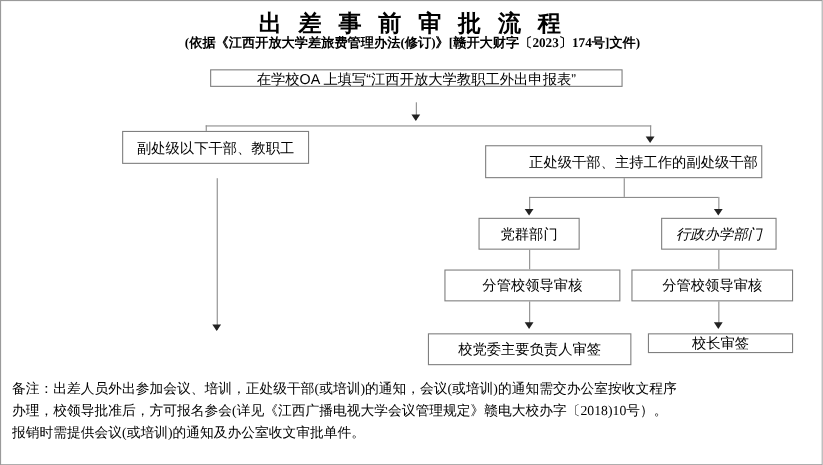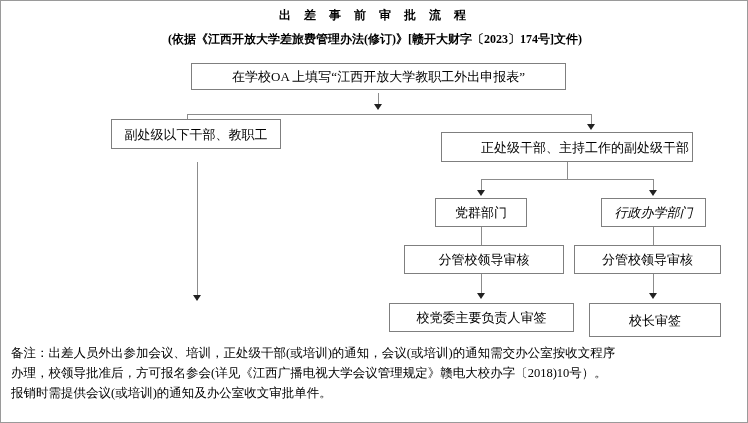--- a/index.html
+++ b/index.html
@@ -24,21 +24,21 @@
     background: #ffffff;
   }
 
   
   .title {
     position: absolute;
     left: 0;
     top: 6px;
     width: 748px;
     text-align: center;
-    font-size: 12px;
+    font-size: 21px;
     font-weight: bold;
     letter-spacing: 5px;
     font-family: "Liberation Serif", "DejaVu Serif", serif;
     white-space: nowrap;
   }
   .subtitle {
     position: absolute;
     left: 0;
     top: 30px;
     width: 748px;
@@ -101,21 +101,21 @@
 </style>
 </head>
 <body>
 
 <div id="page">
 
   <div class="title">出 差 事 前 审 批 流 程</div>
 
   <div class="subtitle">(依据《江西开放大学差旅费管理办法(修订)》[赣开大财字〔2023〕174号]文件)</div>
 
-  <div class="node dark" style="left:190px; top:62px; width:375px; height:27px;font-family:Liberation Serif, serif;">在学校OA 上填写“江西开放大学教职工外出申报表”</div>
+  <div class="node dark" style="left:190px; top:62px; width:375px; height:16px;">在学校OA 上填写“江西开放大学教职工外出申报表”</div>
 
   <div class="vline" style="left:377px; top:92px; height:16px;"></div>
   <div class="arrow" style="left:373px; top:103px;"></div>
 
   <div class="hline" style="left:186px; top:113px; width:405px;"></div>
   <div class="vline" style="left:186px; top:113px; height:14px;"></div>
   <div class="vline" style="left:590px; top:113px; height:14px;"></div>
   <div class="arrow" style="left:586px; top:123px;"></div>
 
   <div class="node dark" style="left:110px; top:118px; width:170px; height:30px;">副处级以下干部、教职工</div>
@@ -144,21 +144,21 @@
   <div class="node dark" style="left:573px; top:244px; width:147px; height:29px;">分管校领导审核</div>
 
   <div class="vline" style="left:480px; top:273px; height:22px;"></div>
   <div class="arrow" style="left:476px; top:292px;"></div>
   <div class="vline" style="left:652px; top:273px; height:22px;"></div>
   <div class="arrow" style="left:648px; top:292px;"></div>
 
 
   <div class="node dark" style="left:388px; top:302px; width:185px; height:29px;">校党委主要负责人审签</div>
 
-  <div class="node dark" style="left:588px; top:302px; width:132px; height:34px;">校长审签</div>
+  <div class="node dark" style="left:588px; top:302px; width:132px; height:18px;font-family:Liberation Mono, monospace;">校长审签</div>
 
   <div class="notes">
     <div>备注：出差人员外出参加会议、培训，正处级干部(或培训)的通知，会议(或培训)的通知需交办公室按收文程序</div>
     <div>办理，校领导批准后，方可报名参会(详见《江西广播电视大学会议管理规定》赣电大校办字〔2018)10号）。</div>
     <div>报销时需提供会议(或培训)的通知及办公室收文审批单件。</div>
   </div>
 
 </div>
 
 </body></html>

